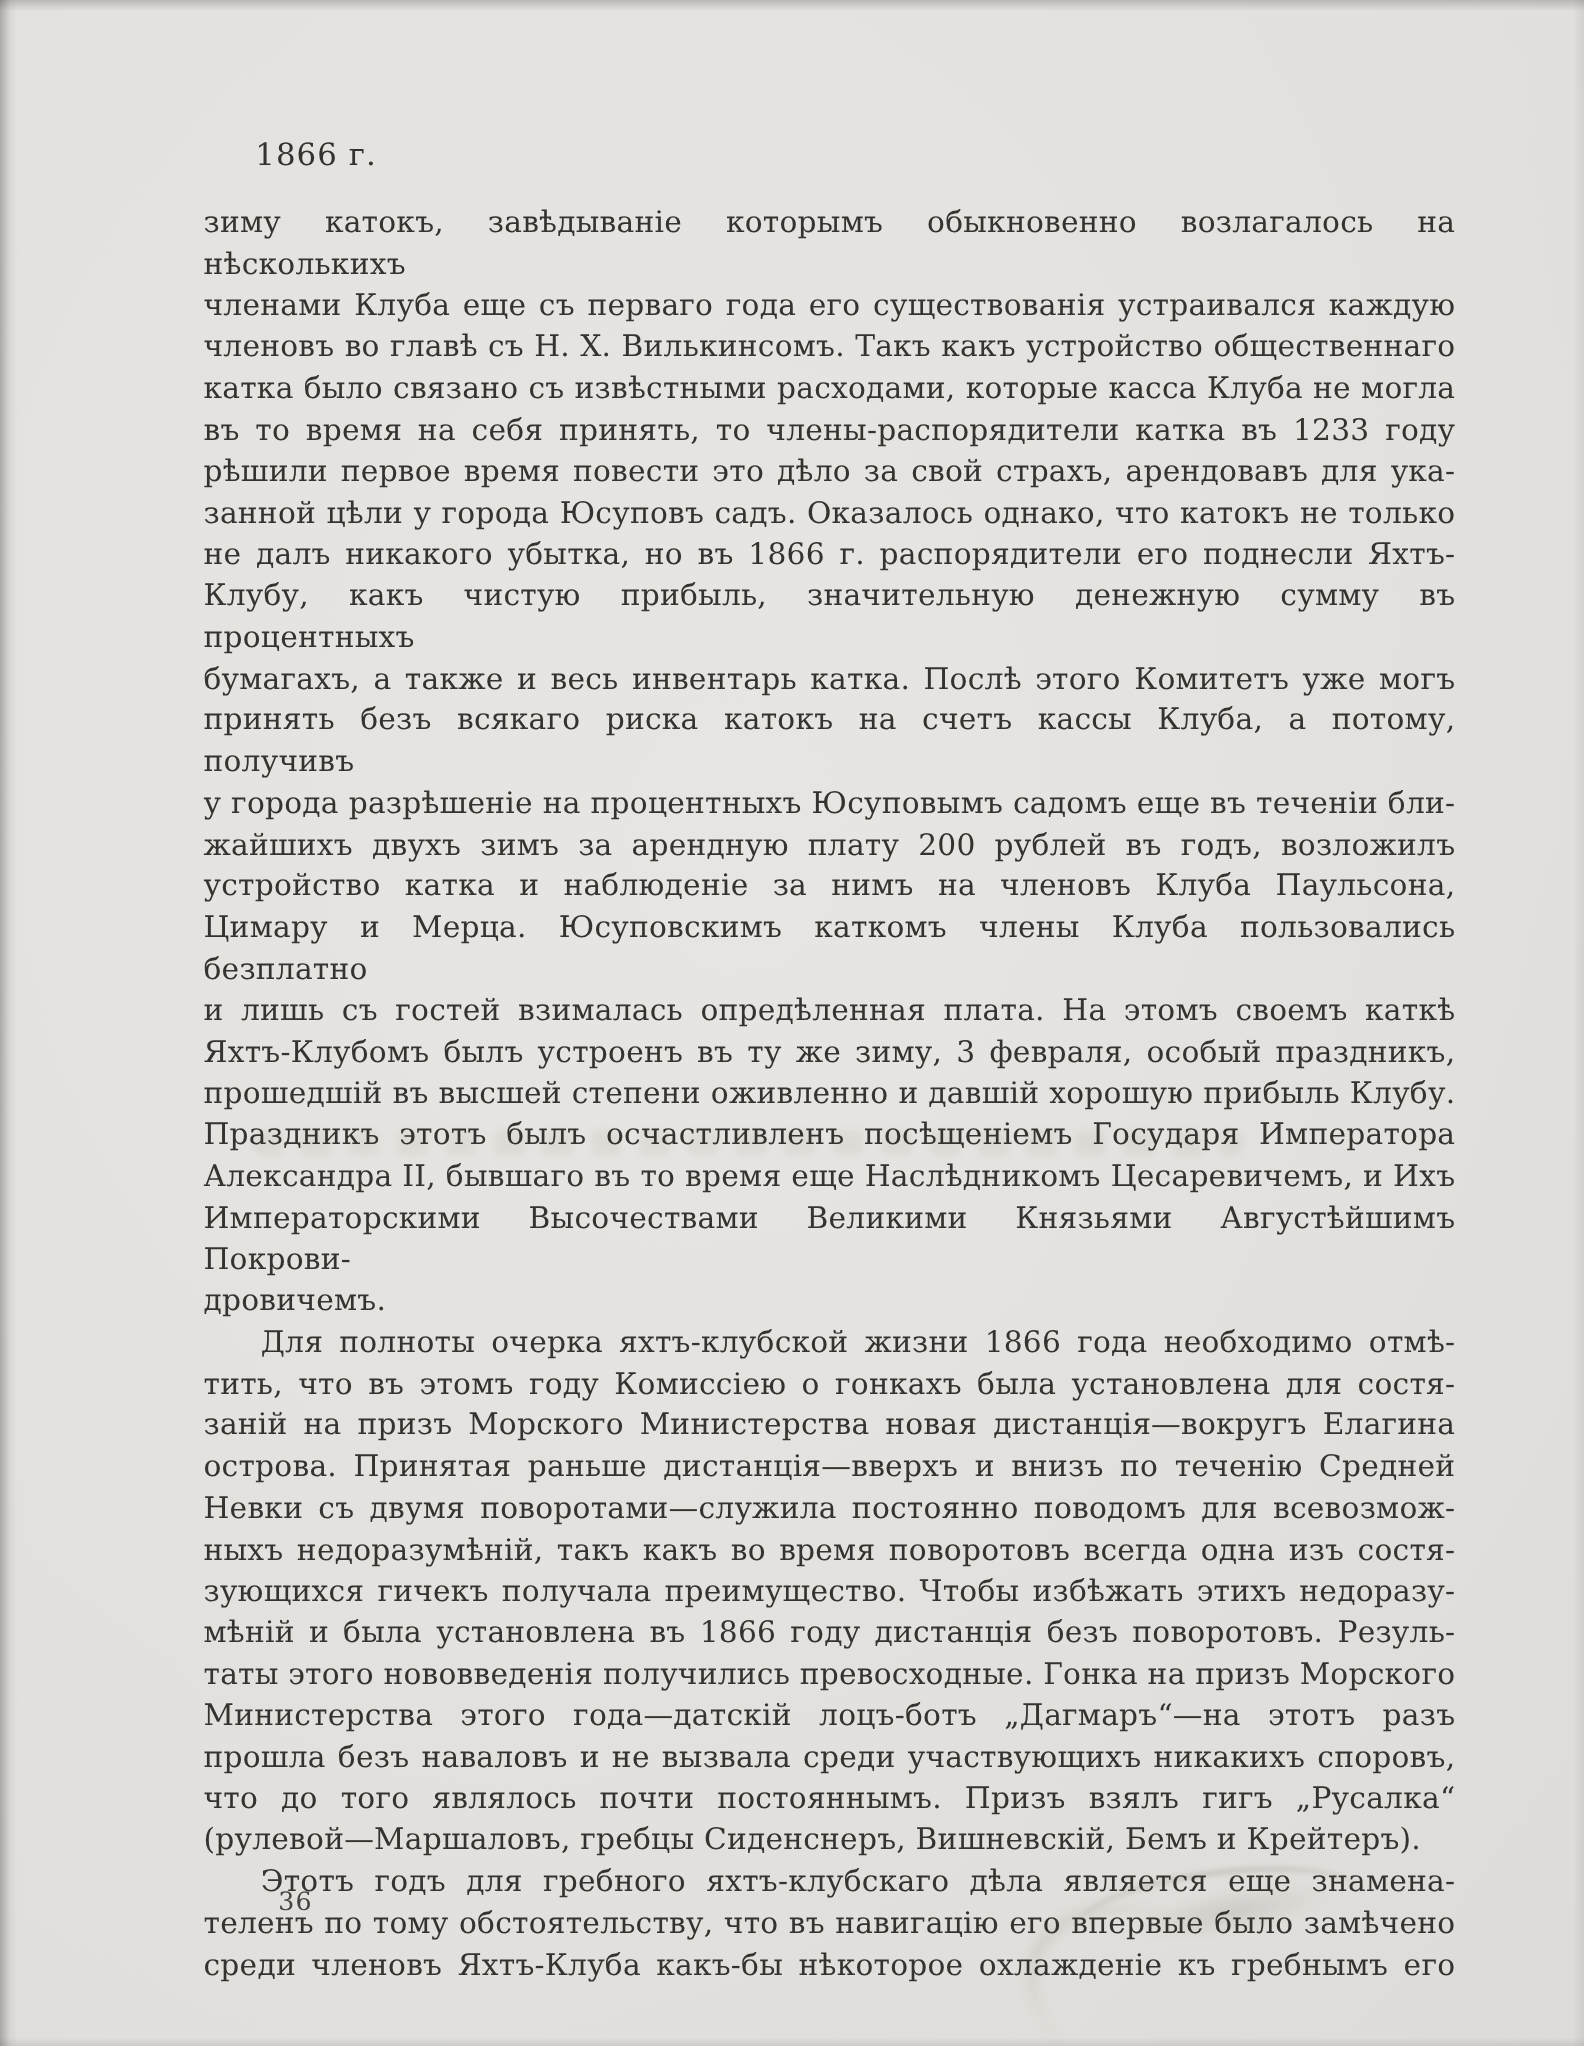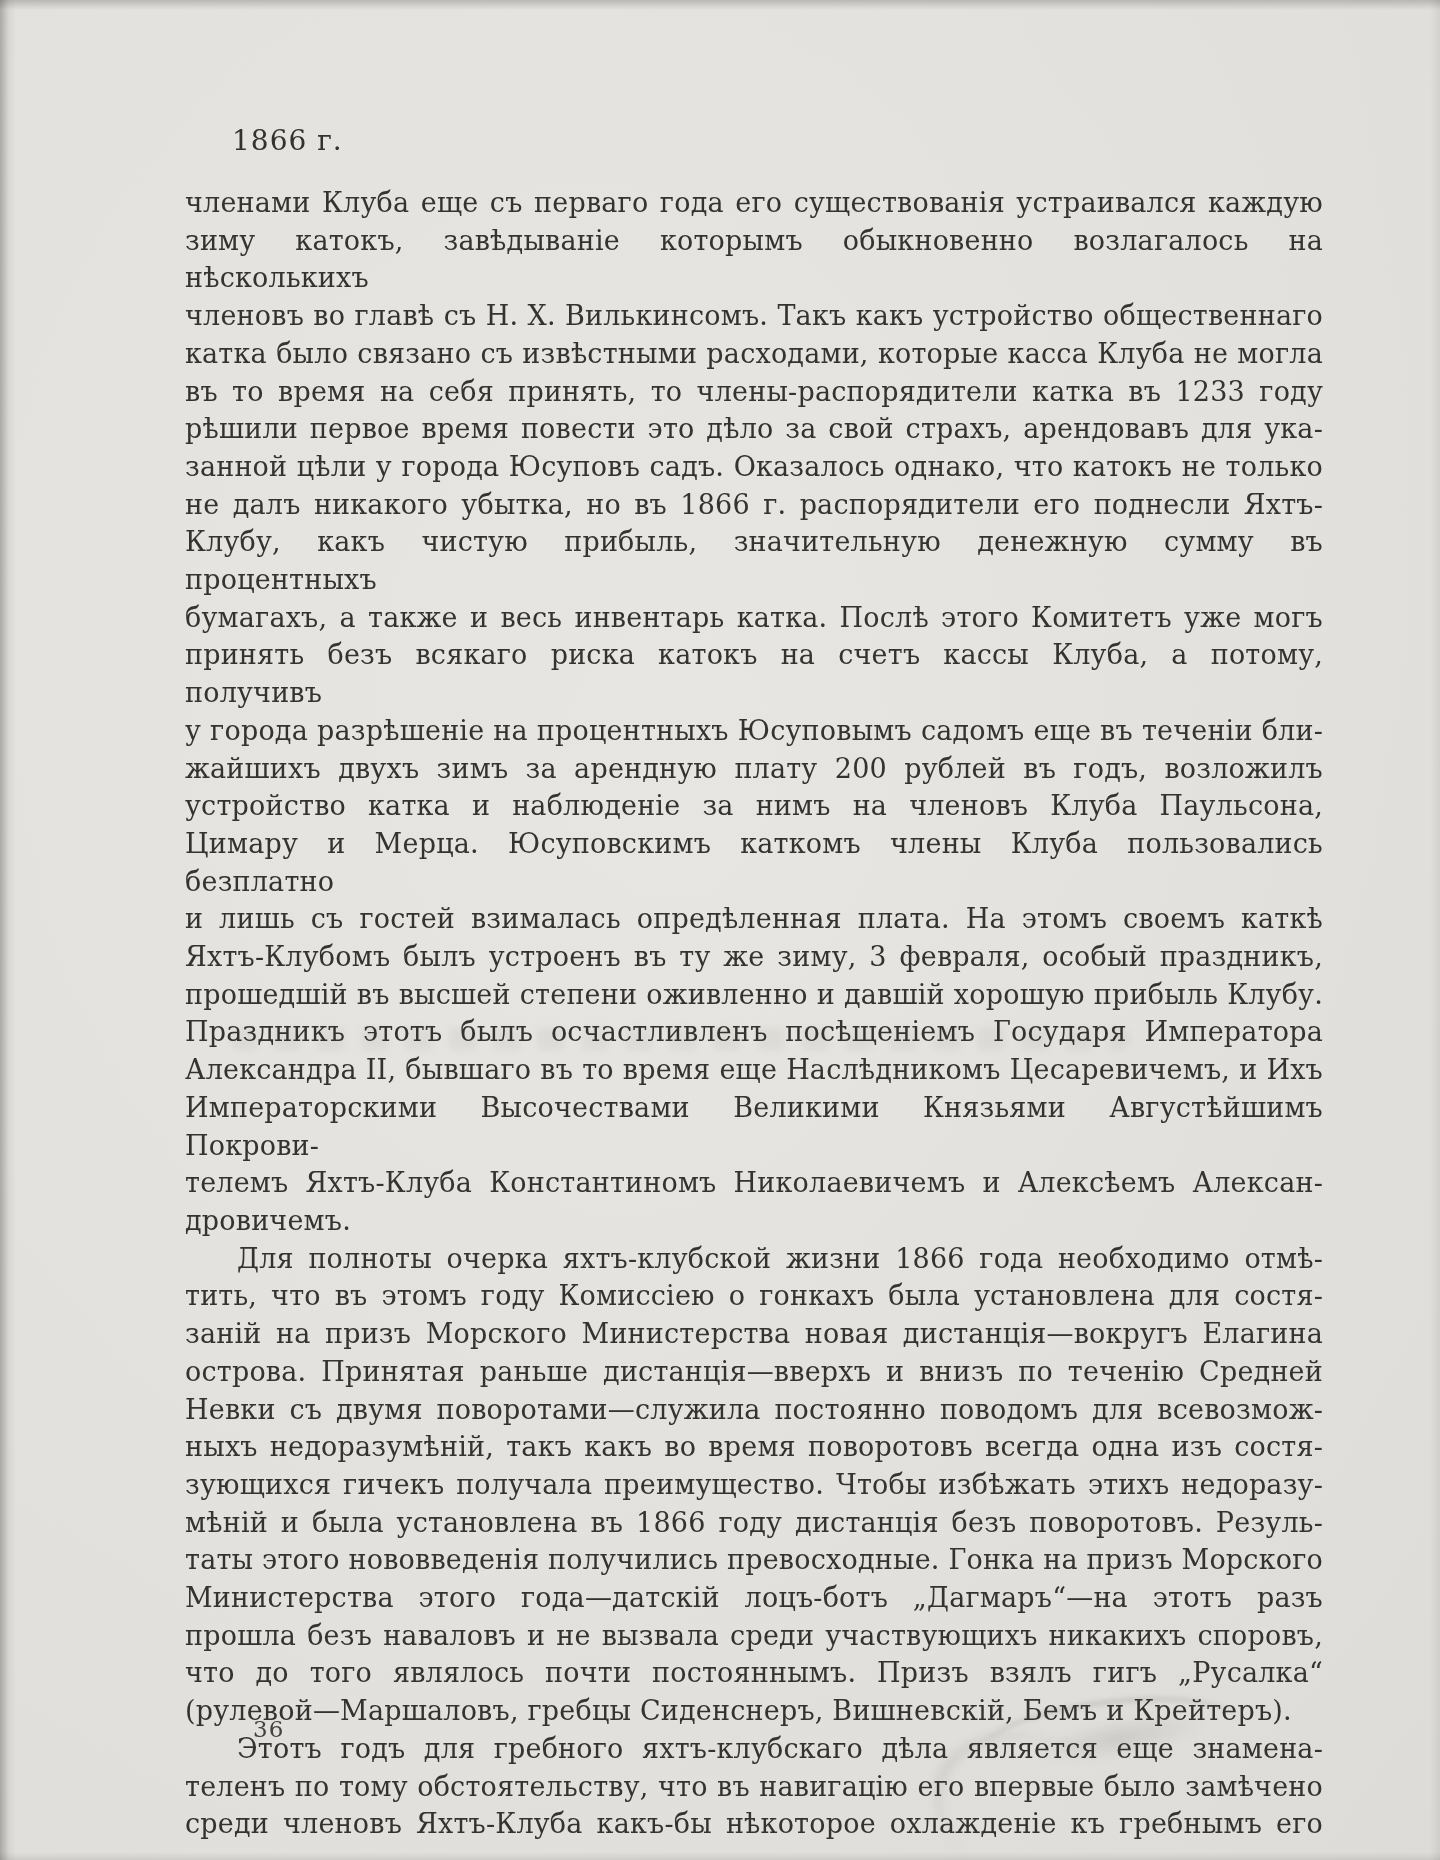--- a/index.html
+++ b/index.html
@@ -100,42 +100,41 @@
   <div class="edge-top"></div>
   <div class="edge-left"></div>
   <div class="edge-right"></div>
   <div class="edge-bottom"></div>
 
   <div class="ghost-band"></div>
 
   <div class="text-block">
     <div class="heading">1866 г.</div>
 
+    <div class="line">зиму катокъ, завѣдываніе которымъ обыкновенно возлагалось на нѣсколькихъ</div>
     <div class="line">членами Клуба еще съ перваго года его существованія устраивался каждую</div>
-    <div class="line">зиму катокъ, завѣдываніе которымъ обыкновенно возлагалось на нѣсколькихъ</div>
     <div class="line">членовъ во главѣ съ Н. Х. Вилькинсомъ. Такъ какъ устройство общественнаго</div>
     <div class="line">катка было связано съ извѣстными расходами, которые касса Клуба не могла</div>
     <div class="line">въ то время на себя принять, то члены-распорядители катка въ 1233 году</div>
     <div class="line">рѣшили первое время повести это дѣло за свой страхъ, арендовавъ для ука-</div>
     <div class="line">занной цѣли у города Юсуповъ садъ. Оказалось однако, что катокъ не только</div>
     <div class="line">не далъ никакого убытка, но въ 1866 г. распорядители его поднесли Яхтъ-</div>
     <div class="line">Клубу, какъ чистую прибыль, значительную денежную сумму въ процентныхъ</div>
     <div class="line">бумагахъ, а также и весь инвентарь катка. Послѣ этого Комитетъ уже могъ</div>
     <div class="line">принять безъ всякаго риска катокъ на счетъ кассы Клуба, а потому, получивъ</div>
     <div class="line">у города разрѣшеніе на процентныхъ Юсуповымъ садомъ еще въ теченіи бли-</div>
     <div class="line">жайшихъ двухъ зимъ за арендную плату 200 рублей въ годъ, возложилъ</div>
     <div class="line">устройство катка и наблюденіе за нимъ на членовъ Клуба Паульсона,</div>
     <div class="line">Цимару и Мерца. Юсуповскимъ каткомъ члены Клуба пользовались безплатно</div>
     <div class="line">и лишь съ гостей взималась опредѣленная плата. На этомъ своемъ каткѣ</div>
     <div class="line">Яхтъ-Клубомъ былъ устроенъ въ ту же зиму, 3 февраля, особый праздникъ,</div>
     <div class="line">прошедшій въ высшей степени оживленно и давшій хорошую прибыль Клубу.</div>
     <div class="line">Праздникъ этотъ былъ осчастливленъ посѣщеніемъ Государя Императора</div>
     <div class="line">Александра II, бывшаго въ то время еще Наслѣдникомъ Цесаревичемъ, и Ихъ</div>
     <div class="line">Императорскими Высочествами Великими Князьями Августѣйшимъ Покрови-</div>
-    <div class="line">телемъ Яхтъ-Клуба Константиномъ Николаевичемъ и Алексѣемъ Алексан-</div>
     <div class="line para-end">дровичемъ.</div>
 
     <div class="line indent">Для полноты очерка яхтъ-клубской жизни 1866 года необходимо отмѣ-</div>
     <div class="line">тить, что въ этомъ году Комиссіею о гонкахъ была установлена для состя-</div>
     <div class="line">заній на призъ Морского Министерства новая дистанція—вокругъ Елагина</div>
     <div class="line">острова. Принятая раньше дистанція—вверхъ и внизъ по теченію Средней</div>
     <div class="line">Невки съ двумя поворотами—служила постоянно поводомъ для всевозмож-</div>
     <div class="line">ныхъ недоразумѣній, такъ какъ во время поворотовъ всегда одна изъ состя-</div>
     <div class="line">зующихся гичекъ получала преимущество. Чтобы избѣжать этихъ недоразу-</div>
     <div class="line">мѣній и была установлена въ 1866 году дистанція безъ поворотовъ. Резуль-</div>

